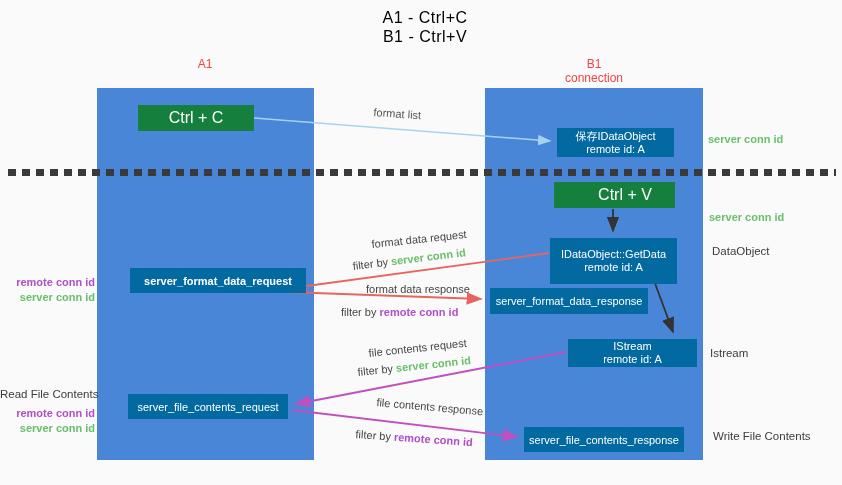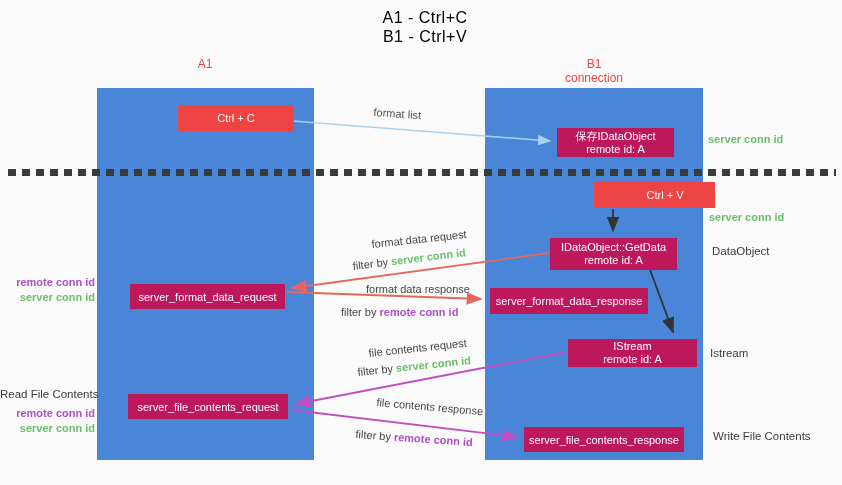--- a/index.html
+++ b/index.html
@@ -26,29 +26,29 @@
   .col-header.right{left:534px;}
 
   
   .divider{position:absolute;left:8px;top:169px;width:828px;height:7px;
     background:repeating-linear-gradient(to right,#3a3a3a 0 8px,transparent 8px 14px);}
 
   
   .node{position:absolute;display:flex;flex-direction:column;align-items:center;
     justify-content:center;color:#fff;text-align:center;box-sizing:border-box;}
   .node .l1,.node .l2{line-height:13px;font-size:11px;}
-  .green{background:#ef4444;font-size:11px;margin-left:40px;}
-  .orange{background:#be185d;font-size:11px;}
+  .green{background:#15803d;font-size:16px;}
+  .orange{background:#0369a1;font-size:11px;}
 
   .ctrl-c{left:138px;top:105px;width:116px;height:26px;}
   .ctrl-v{left:554px;top:182px;width:121px;height:26px;padding-left:21px;}
   .save-ido{left:557px;top:128px;width:117px;height:29px;}
-  .getdata{left:550px;top:238px;width:127px;height:32px;}
+  .getdata{left:550px;top:238px;width:127px;height:46px;}
   .istream{left:568px;top:339px;width:129px;height:28px;}
-  .fmt-req{left:130px;top:284px;width:155px;height:25px;}
+  .fmt-req{left:130px;top:268px;width:176px;height:25px;font-weight:bold;}
   .fmt-resp{left:490px;top:288px;width:158px;height:26px;}
   .file-req{left:128px;top:394px;width:160px;height:25px;}
   .file-resp{left:524px;top:427px;width:160px;height:25px;}
 
   
   svg.arrows{position:absolute;left:0;top:0;width:842px;height:485px;pointer-events:none;}
 
   
   .alabel{position:absolute;font-size:11px;color:#464646;white-space:nowrap;
     transform-origin:0 0;}

